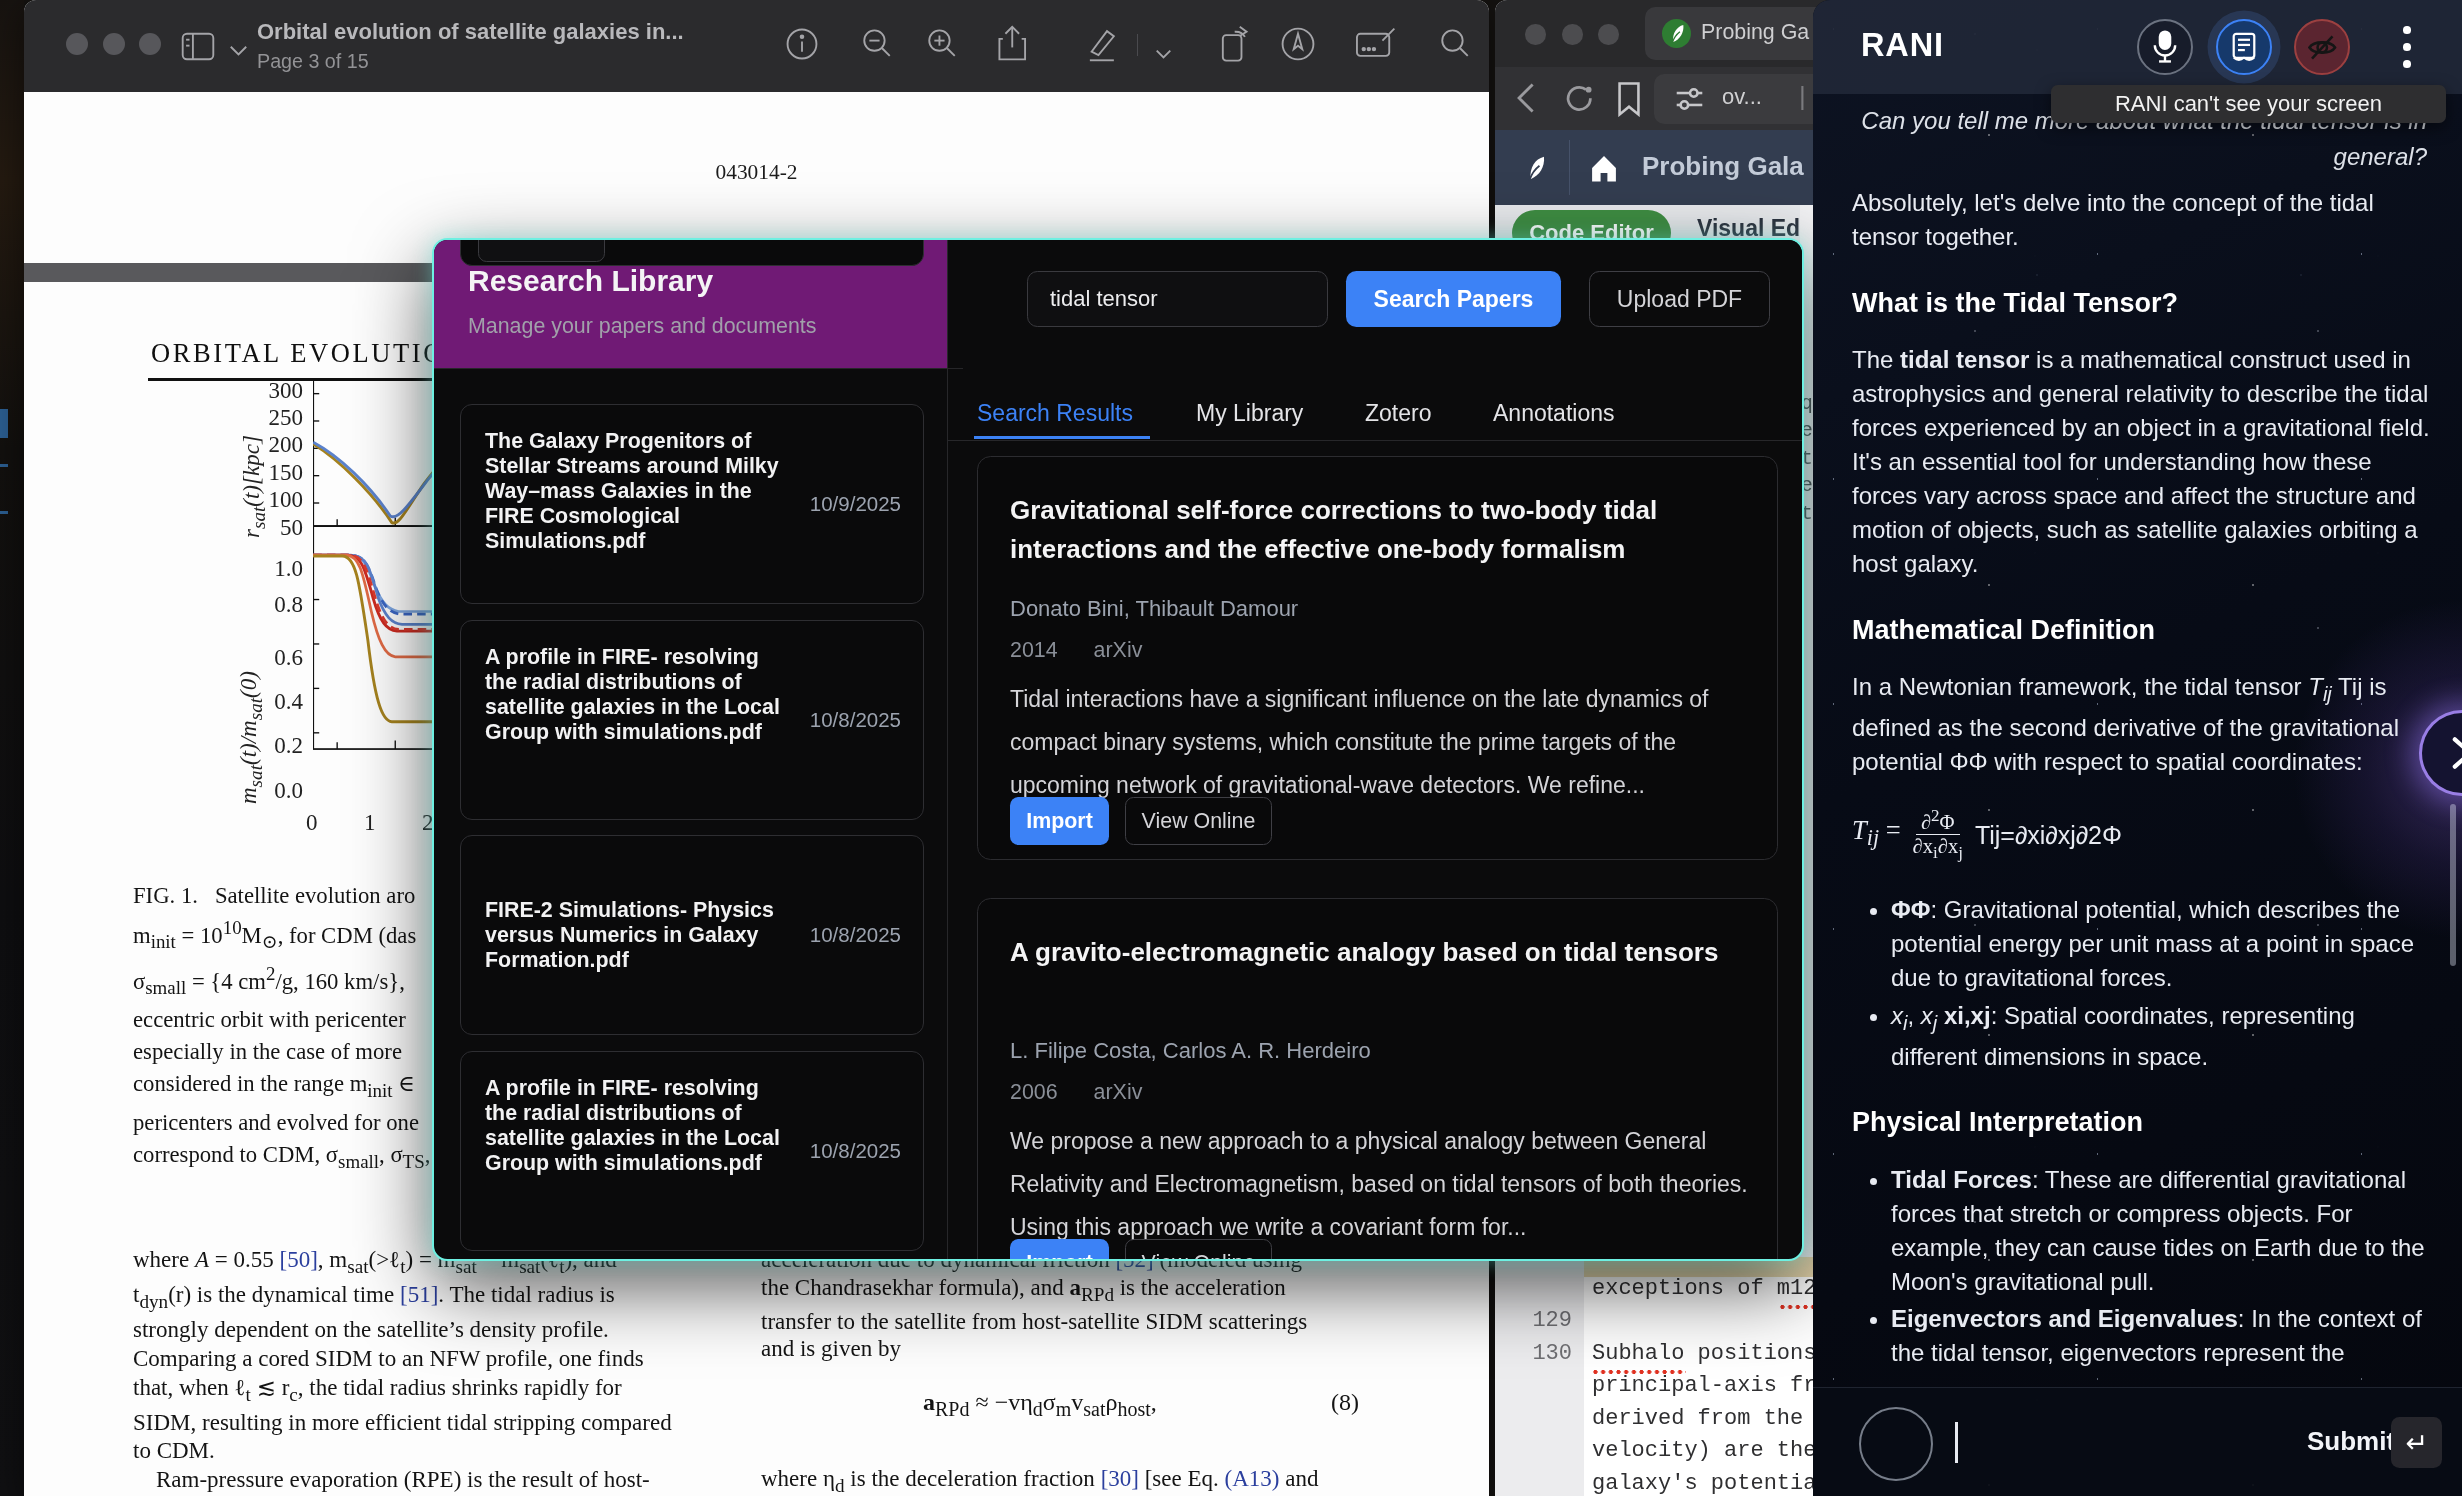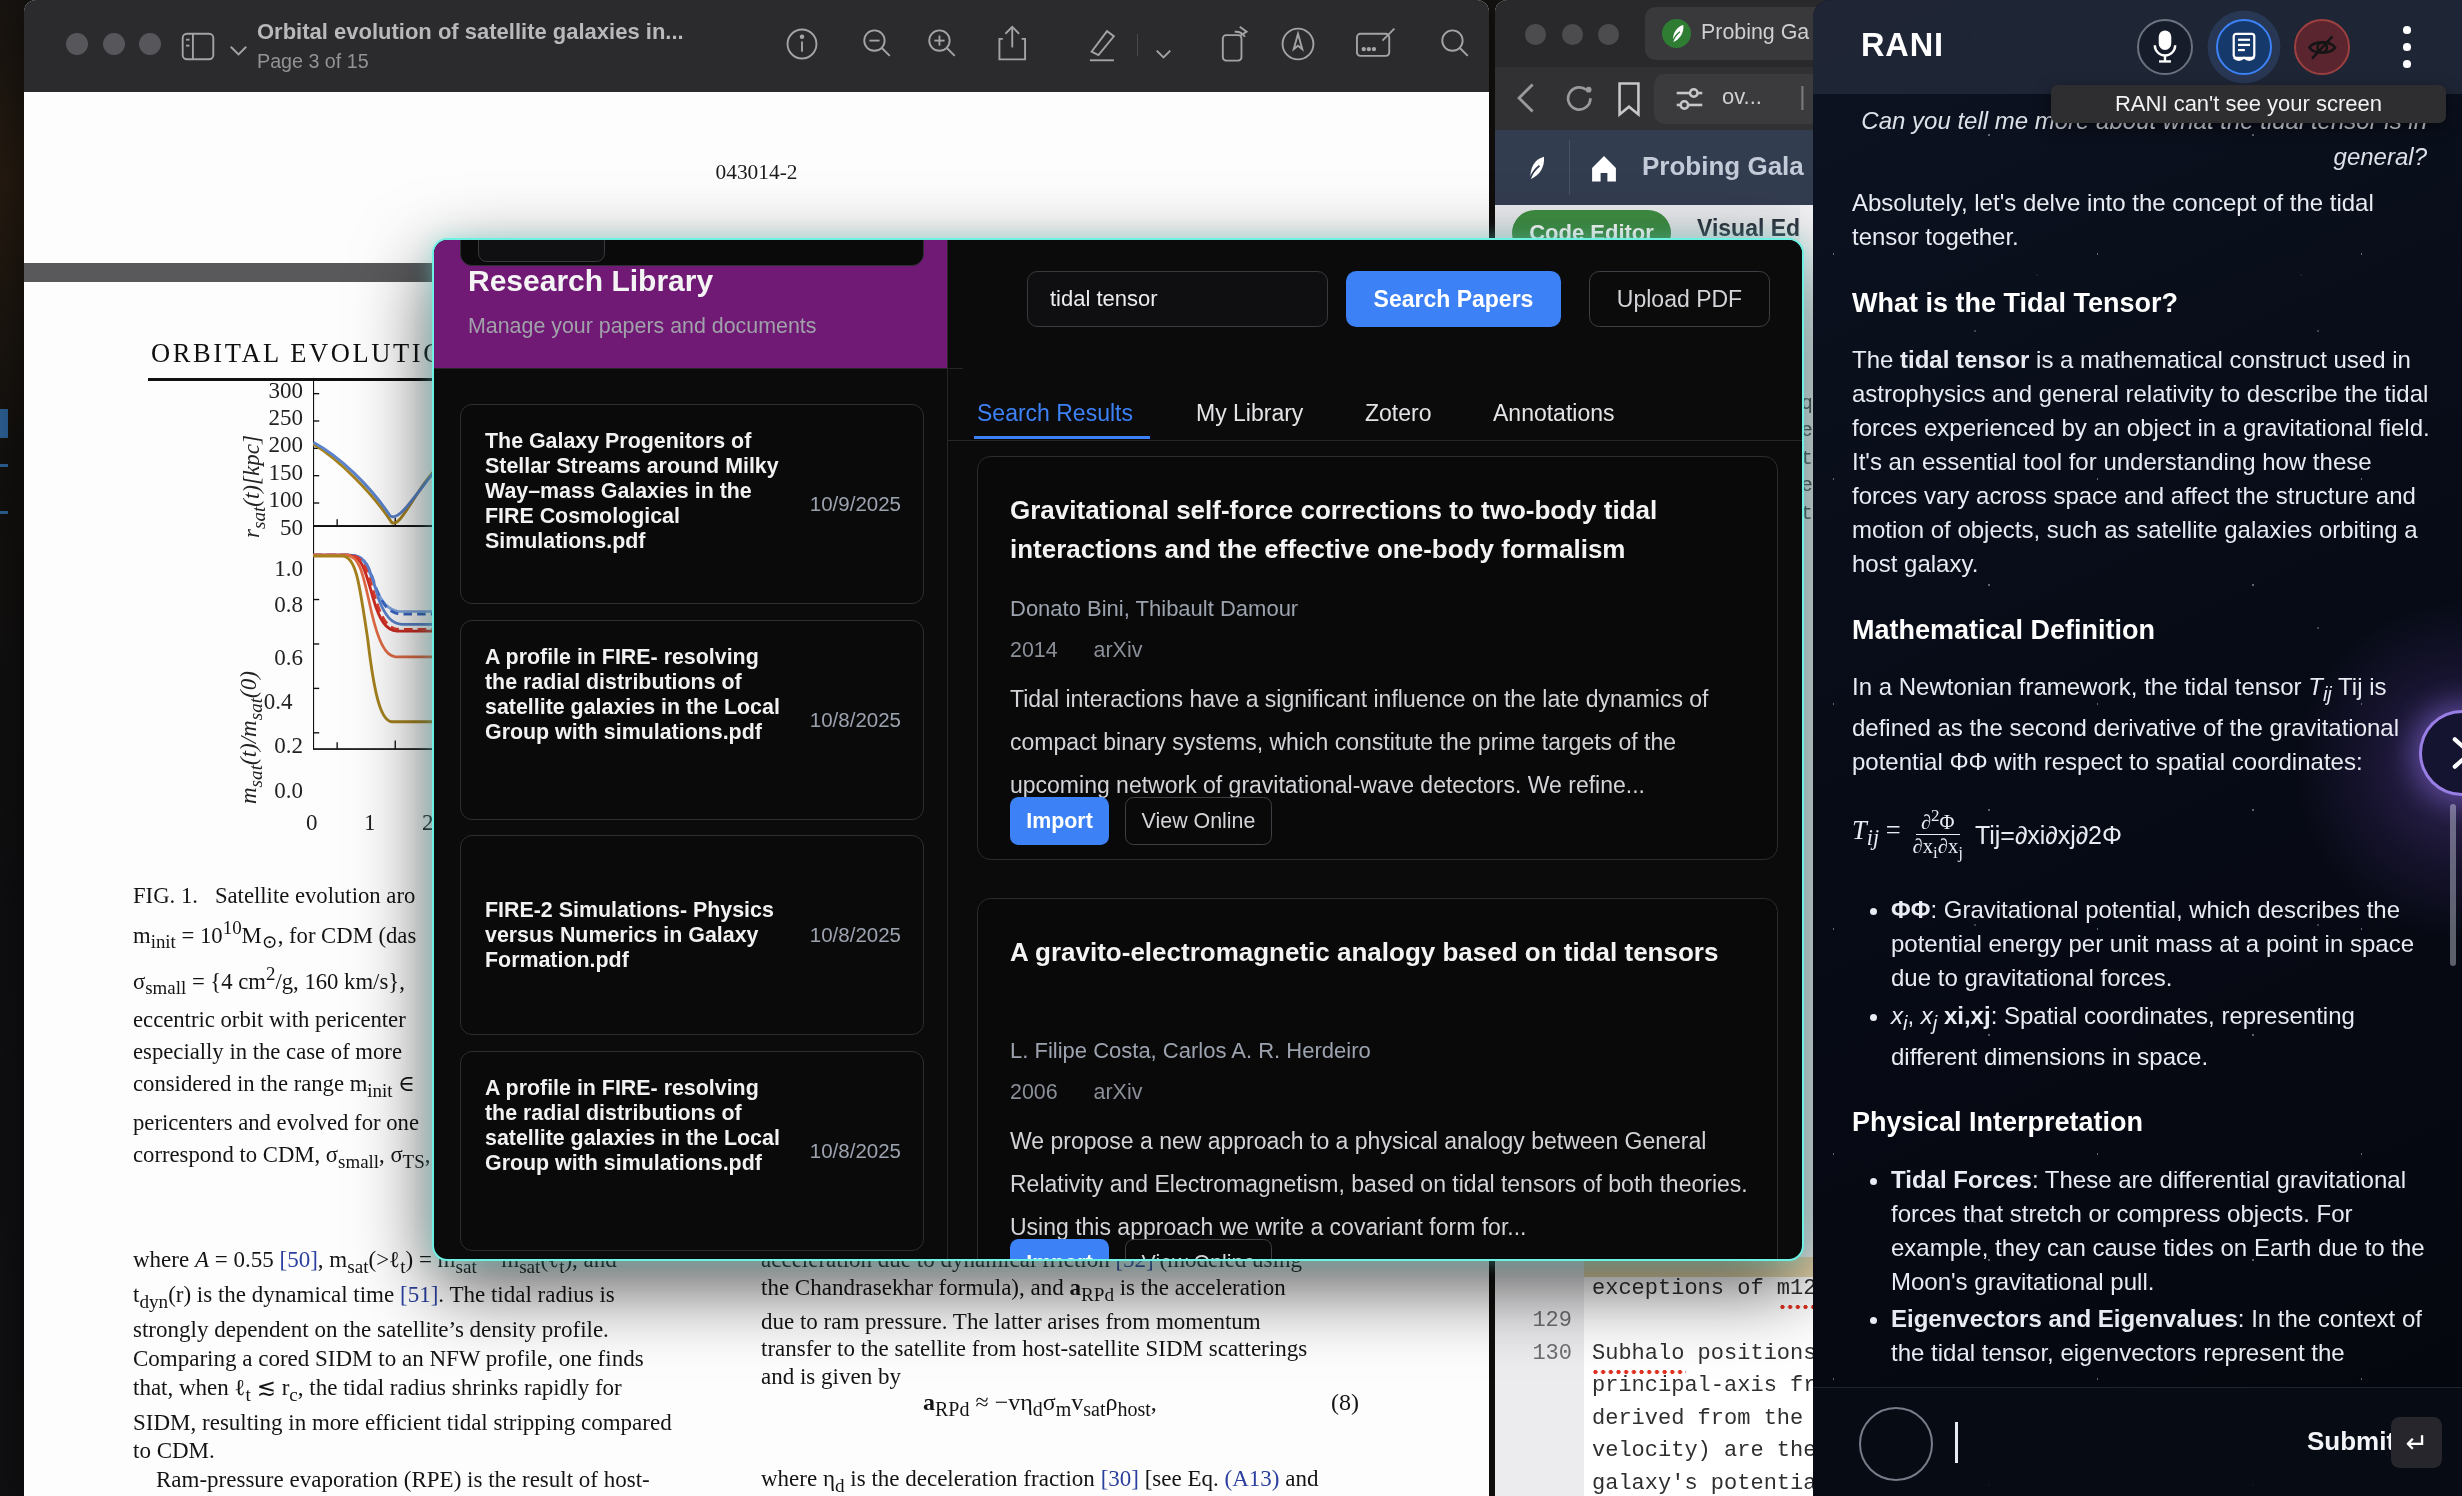--- a/index.html
+++ b/index.html
@@ -273,21 +273,21 @@
       <div class="abs fig-label" style="left:229px;top:96px;width:50px;text-align:right">300</div>
       <div class="abs fig-label" style="left:229px;top:123px;width:50px;text-align:right">250</div>
       <div class="abs fig-label" style="left:229px;top:150px;width:50px;text-align:right">200</div>
       <div class="abs fig-label" style="left:229px;top:178px;width:50px;text-align:right">150</div>
       <div class="abs fig-label" style="left:229px;top:205px;width:50px;text-align:right">100</div>
       <div class="abs fig-label" style="left:229px;top:233px;width:50px;text-align:right">50</div>
 
       <div class="abs fig-label" style="left:229px;top:274px;width:50px;text-align:right">1.0</div>
       <div class="abs fig-label" style="left:229px;top:310px;width:50px;text-align:right">0.8</div>
       <div class="abs fig-label" style="left:229px;top:363px;width:50px;text-align:right">0.6</div>
-      <div class="abs fig-label" style="left:229px;top:407px;width:50px;text-align:center">0.4</div>
+      <div class="abs fig-label" style="left:229px;top:407px;width:50px;text-align:right">0.4</div>
       <div class="abs fig-label" style="left:229px;top:451px;width:50px;text-align:right">0.2</div>
       <div class="abs fig-label" style="left:229px;top:496px;width:50px;text-align:right">0.0</div>
 
       <div class="abs fig-label" style="left:282px;top:528px">0</div>
       <div class="abs fig-label" style="left:340px;top:528px">1</div>
       <div class="abs fig-label" style="left:398px;top:528px">2</div>
 
       <svg class="abs" style="left:289px;top:92px" width="144" height="434" viewBox="0 0 168 508">
 
         <rect x="0" y="7" width="168" height="171" fill="none" stroke="#111" stroke-width="2"></rect>
@@ -345,21 +345,20 @@
         <div>that, when ℓ<sub>t</sub> ≲ r<sub>c</sub>, the tidal radius shrinks rapidly for</div>
         <div>SIDM, resulting in more efficient tidal stripping compared</div>
         <div>to CDM.</div>
         <div>&nbsp;&nbsp;&nbsp;&nbsp;Ram-pressure evaporation (RPE) is the result of host-</div>
         <div>satellite DM interactions. For any scattering event, if a</div>
       </div>
 
       <div id="body-right" class="abs serif pdf-lines">
         <div>acceleration due to dynamical friction <span class="ref">[52]</span> (modeled using</div>
         <div>the Chandrasekhar formula), and <b>a</b><sub>RPd</sub> is the acceleration</div>
-        <div>due to ram pressure. The latter arises from momentum</div>
         <div>transfer to the satellite from host-satellite SIDM scatterings</div>
         <div>and is given by</div>
       </div>
       <div id="eq8" class="abs serif">
         <span style="margin-left:162px"><b>a</b><sub>RPd</sub> ≈ −vη<sub>d</sub>σ<sub>m</sub>v<sub>sat</sub>ρ<sub>host</sub>,</span>
         <span style="float:right">(8)</span>
       </div>
       <div id="body-right-last" class="abs serif">where η<sub>d</sub> is the deceleration fraction <span class="ref">[30]</span> [see Eq. <span class="ref">(A13)</span> and</div>
     </div>
   </div>

